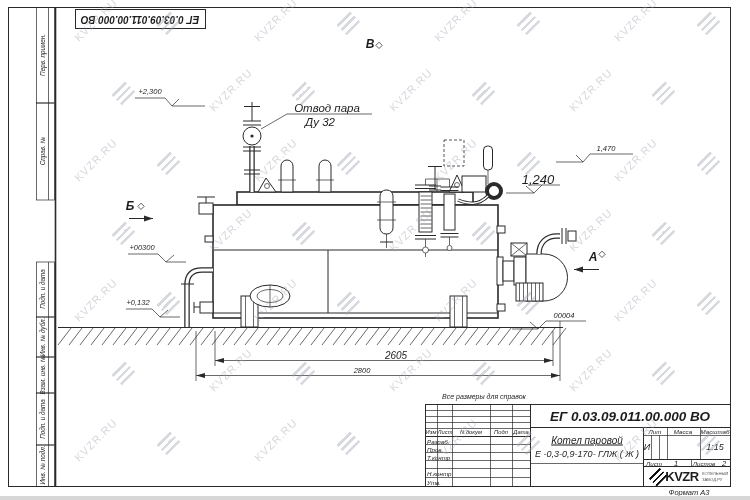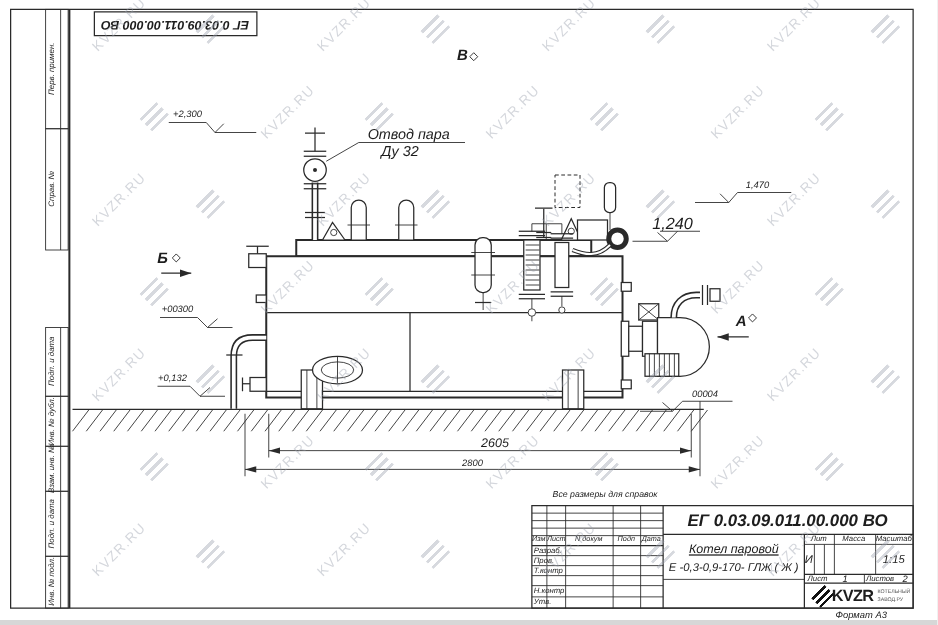--- a/index.html
+++ b/index.html
@@ -343,21 +343,21 @@
 <span class="lbl" style="left:538px;top:179px;font-size:13px;">1,240</span>
 <span class="lbl" style="left:142px;top:247px;font-size:7.5px;">+00300</span>
 <span class="lbl" style="left:138px;top:302px;font-size:7.5px;">+0,132</span>
 <span class="lbl" style="left:564px;top:315px;font-size:7.5px;">00004</span>
 
 <span class="lbl bold" style="left:130px;top:206px;font-size:12px;">Б</span>
 <span class="lbl bold" style="left:370px;top:44px;font-size:12px;">В</span>
 <span class="lbl bold" style="left:593px;top:257px;font-size:12px;">А</span>
 
 <span class="lbl" style="left:396px;top:355px;font-size:10px;">2605</span>
-<span class="lbl" style="left:378px;top:370px;font-size:7.5px;">2800</span>
+<span class="lbl" style="left:362px;top:370px;font-size:7.5px;">2800</span>
 
 <span class="lbl" style="left:484px;top:396px;font-size:7px;">Все размеры для справок</span>
 
 <span class="lbl bold" style="left:630px;top:416px;font-size:13.5px;">ЕГ 0.03.09.011.00.000  ВО</span>
 <span class="lbl" style="left:431px;top:432px;font-size:5.8px;">Изм</span>
 <span class="lbl" style="left:445px;top:432px;font-size:5.8px;">Лист</span>
 <span class="lbl" style="left:471px;top:432px;font-size:5.8px;">N докум</span>
 <span class="lbl" style="left:501px;top:432px;font-size:5.8px;">Подп</span>
 <span class="lbl" style="left:521px;top:432px;font-size:5.8px;">Дата</span>
 <span class="lbl-l" style="left:427px;top:440.5px;font-size:6.2px;">Разраб.</span>

